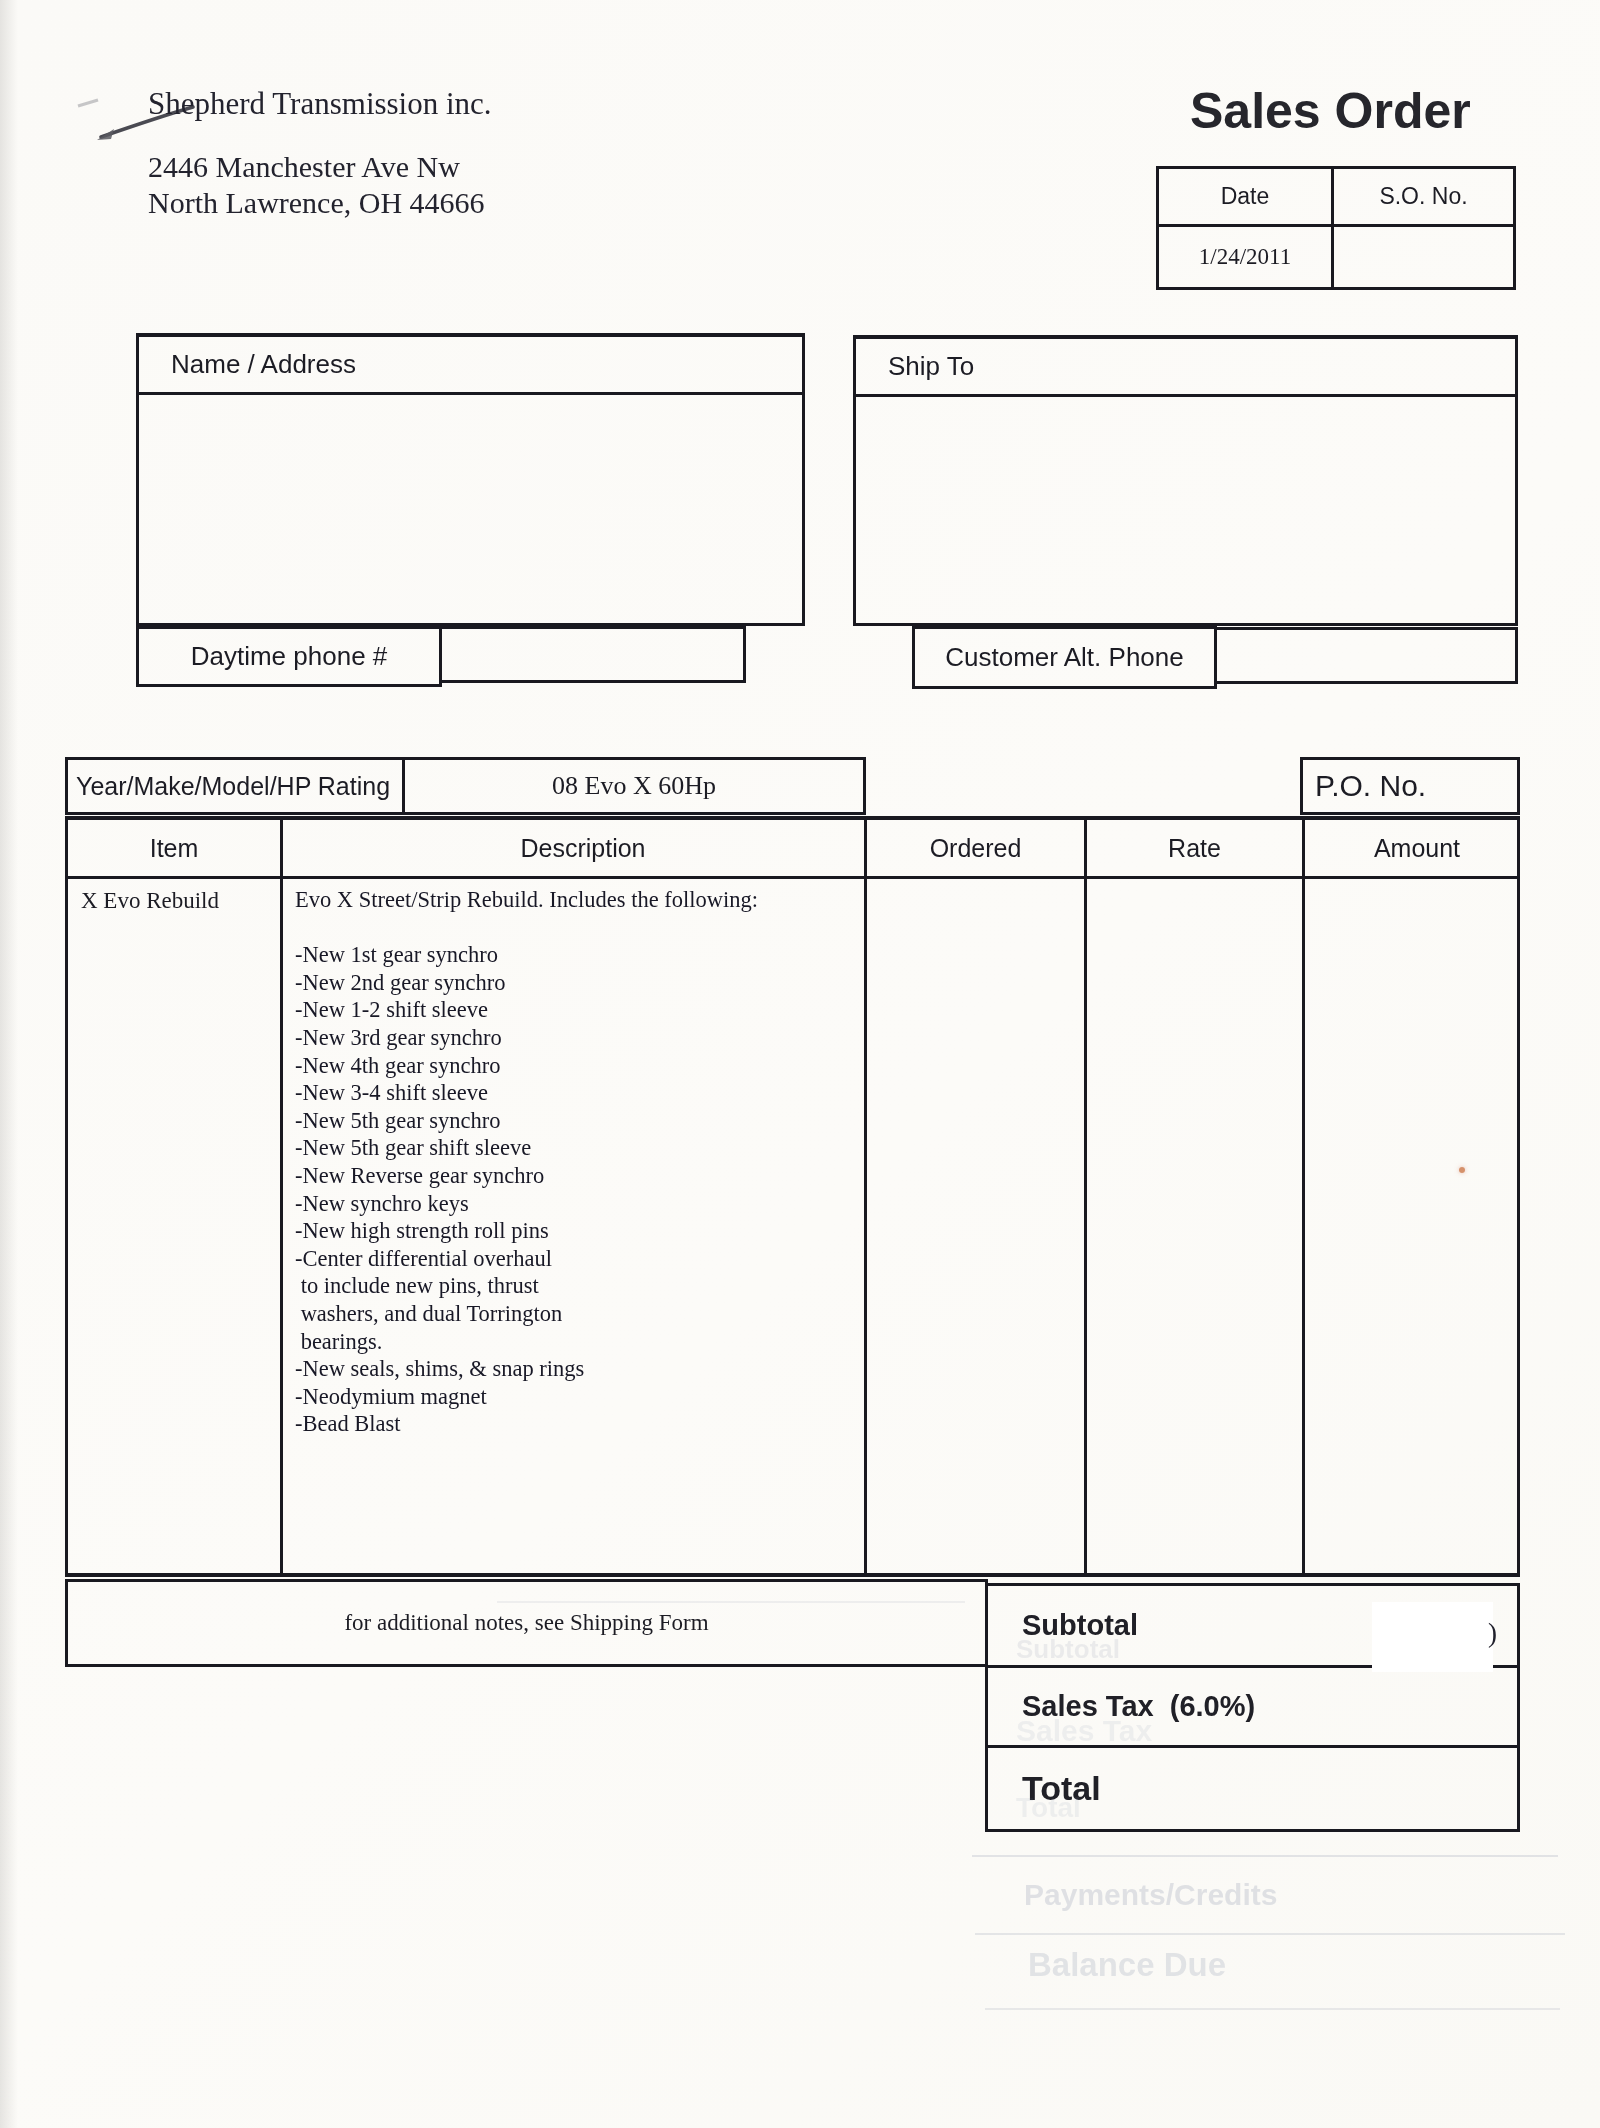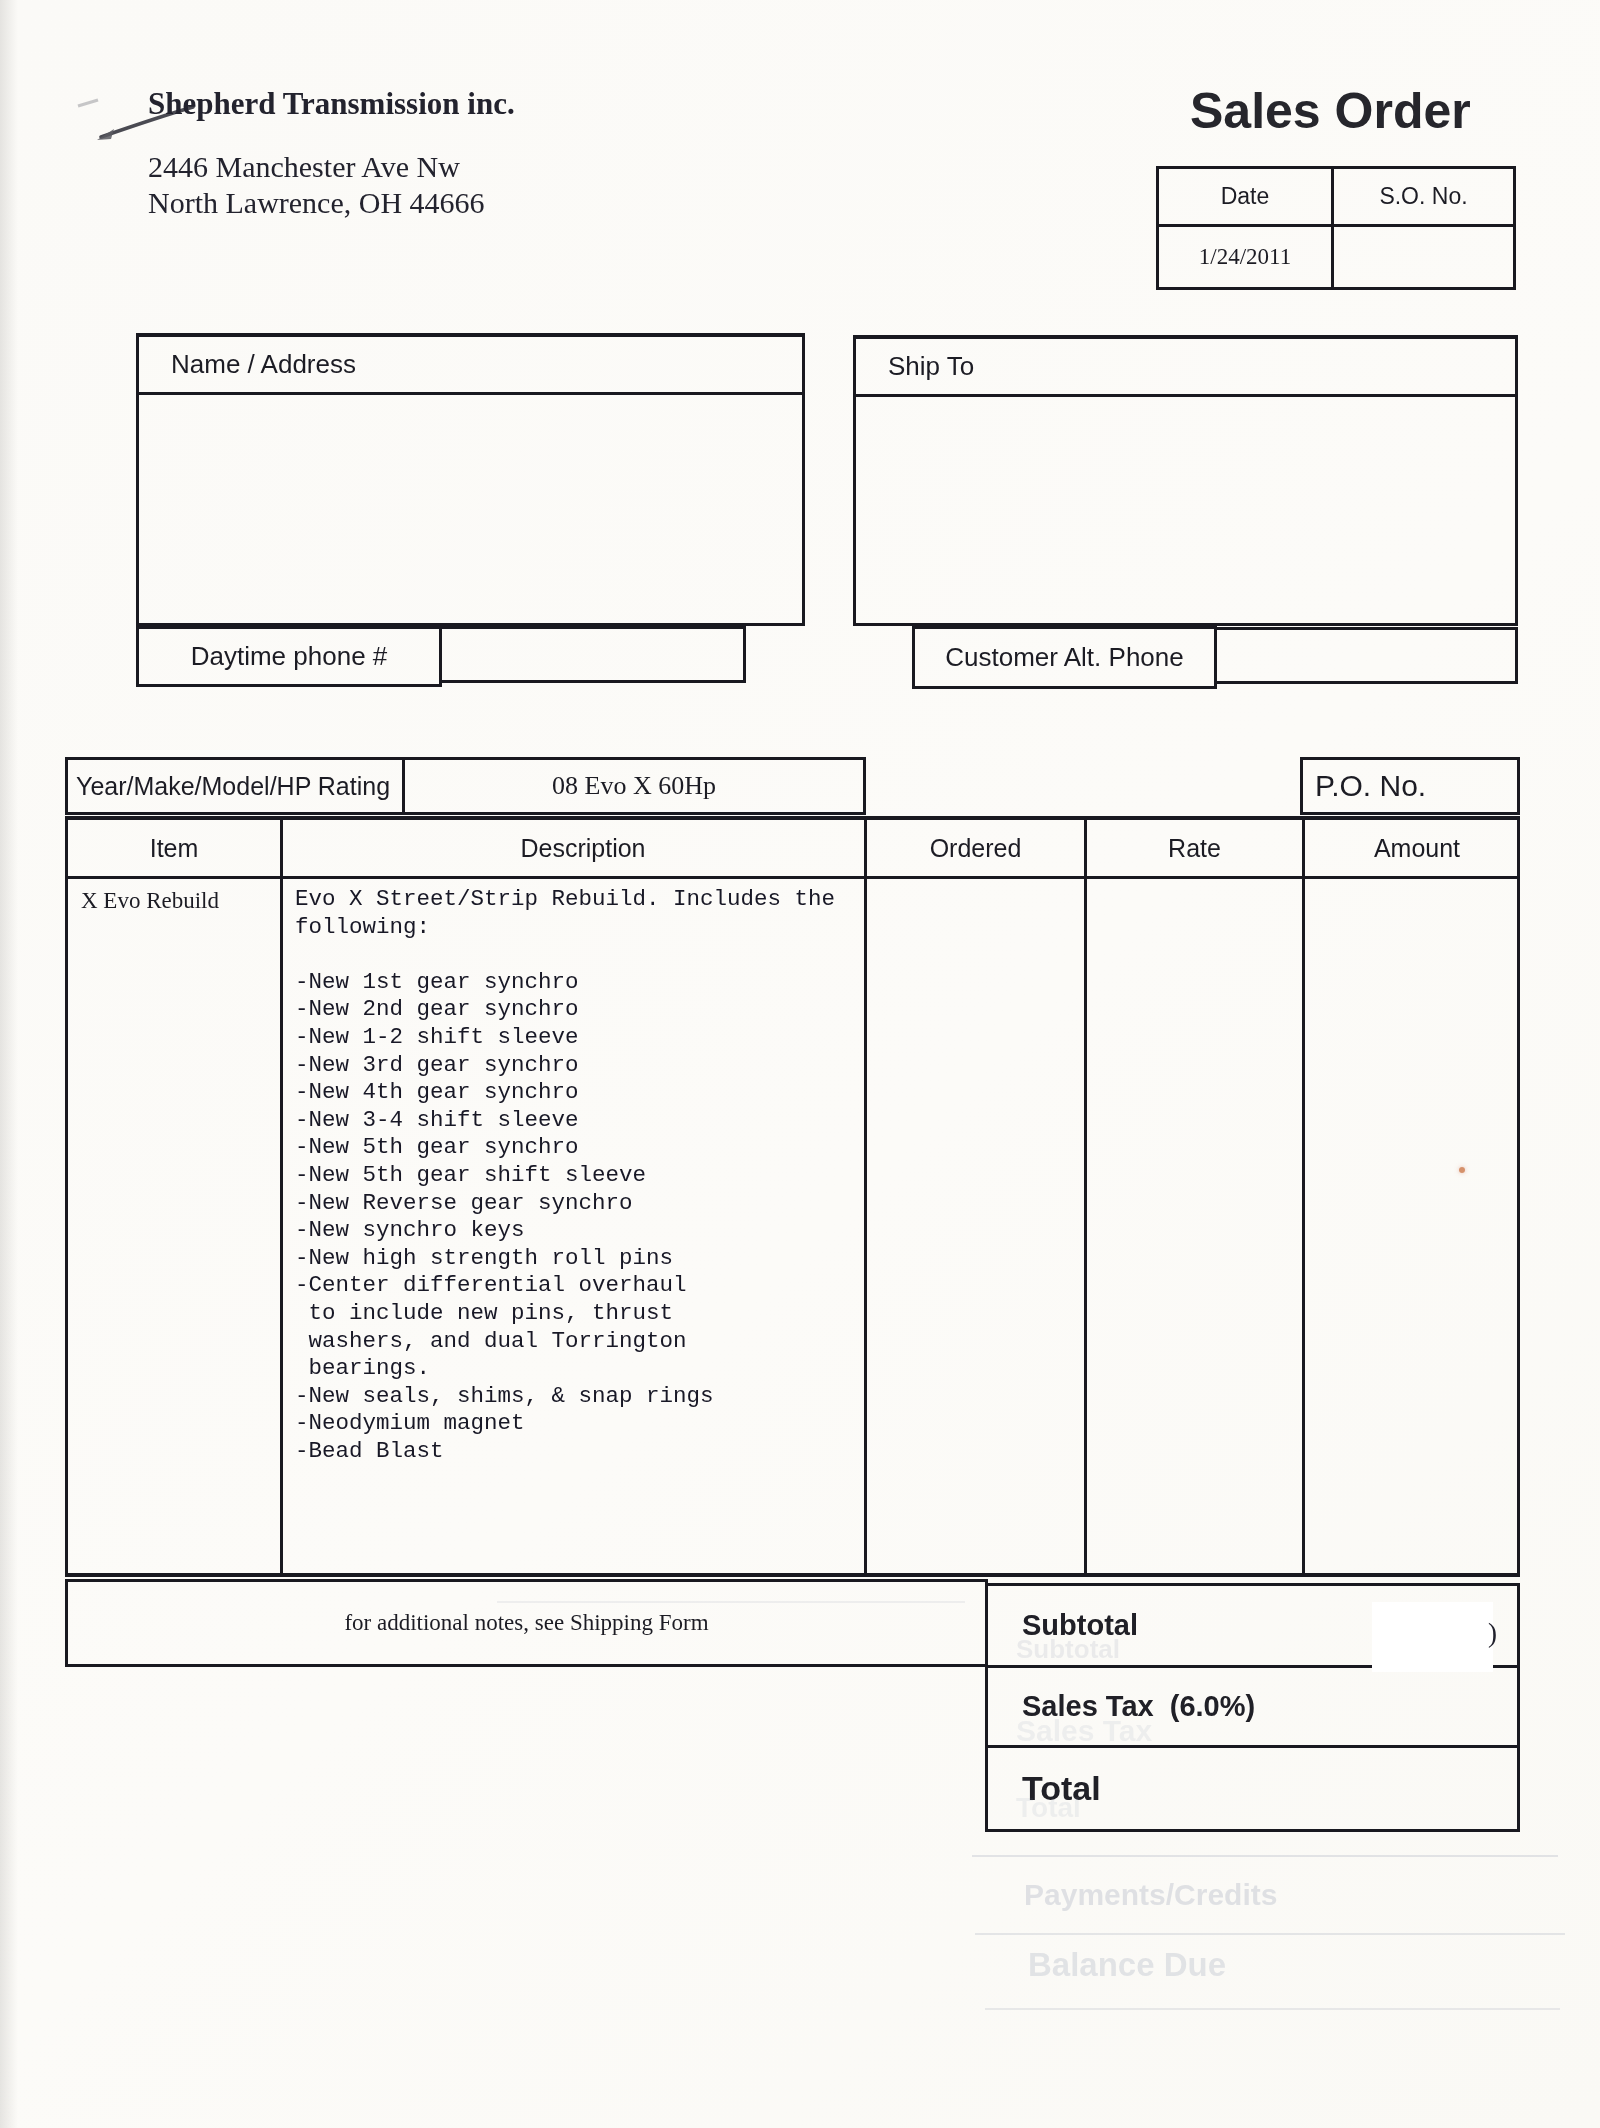--- a/index.html
+++ b/index.html
@@ -15,42 +15,42 @@
   .box{position:absolute;border:3px solid #191920;box-sizing:border-box;background:transparent;}
   .box-header{height:58px;border-bottom:3px solid #191920;display:flex;align-items:center;
     padding-left:32px;font-size:26px;box-sizing:border-box;}
   .cell-center{display:flex;align-items:center;justify-content:center;}
   .cell-left{display:flex;align-items:center;}
   .vline{position:absolute;top:0;bottom:0;width:3px;background:#191920;}
   .items-header{display:flex;}
   .items-header .hcell{box-sizing:border-box;border-right:3px solid #191920;
     display:flex;align-items:center;justify-content:center;font-size:25px;}
   .items-header .hcell:last-child{border-right:none;}
-  .desc{white-space:pre-wrap;font-family:Liberation Mono, monospace;
+  .desc{white-space:pre-wrap;font-family:Liberation Serif, serif;
     font-size:22.5px;line-height:27.6px;color:#181826;}
   .total-label{font-weight:bold;color:#202027;}
   .ws-pre{white-space:pre;}
   .ghost{position:absolute;font-weight:bold;color:#7e89a3;}
   .gline{position:absolute;height:2px;background:#99a2b4;}
   .whiteout{position:absolute;background:#ffffff;}
 </style>
 </head>
 <body>
 
 <div class="page">
 
   <div class="edge-left"></div>
 
   <svg class="abs" style="left:72px;top:92px;width:140px;height:56px;" viewBox="0 0 140 56">
     <path d="M6 14 L26 8" stroke="rgba(120,120,128,0.40)" stroke-width="3" fill="none"></path>
     <path d="M29 45 C 55 36, 90 24, 121 15" stroke="#4a4a52" stroke-width="3.6" fill="none" stroke-linecap="round"></path>
     <polygon points="25,48 42,37 39,47" fill="#5a5a62" opacity="0.85"></polygon>
   </svg>
 
-  <div class="abs serif" style="left:148px;top:86px;font-size:31px;color:#23232e;font-weight:bold;">Shepherd Transmission inc.</div>
+  <div class="abs serif" style="left:148px;top:86px;font-size:31px;color:#23232e;">Shepherd Transmission inc.</div>
   <div class="abs serif" style="left:148px;top:150px;font-size:30px;color:#23232e;">2446 Manchester Ave Nw</div>
   <div class="abs serif" style="left:148px;top:186px;font-size:30px;color:#23232e;">North Lawrence, OH 44666</div>
 
   <div class="abs" style="left:1190px;top:84px;font-size:50px;font-weight:bold;color:#26262c;line-height:1.1;">Sales Order</div>
 
   <div class="box" style="left:1156px;top:166px;width:360px;height:124px;">
     <div style="position:absolute;left:0;top:0;width:172px;height:58px;border-bottom:3px solid #191920;box-sizing:border-box;" class="cell-center">
       <span style="font-size:23px;">Date</span>
     </div>
     <div style="position:absolute;left:172px;top:0;right:0;height:58px;border-bottom:3px solid #191920;border-left:3px solid #191920;box-sizing:border-box;" class="cell-center">

